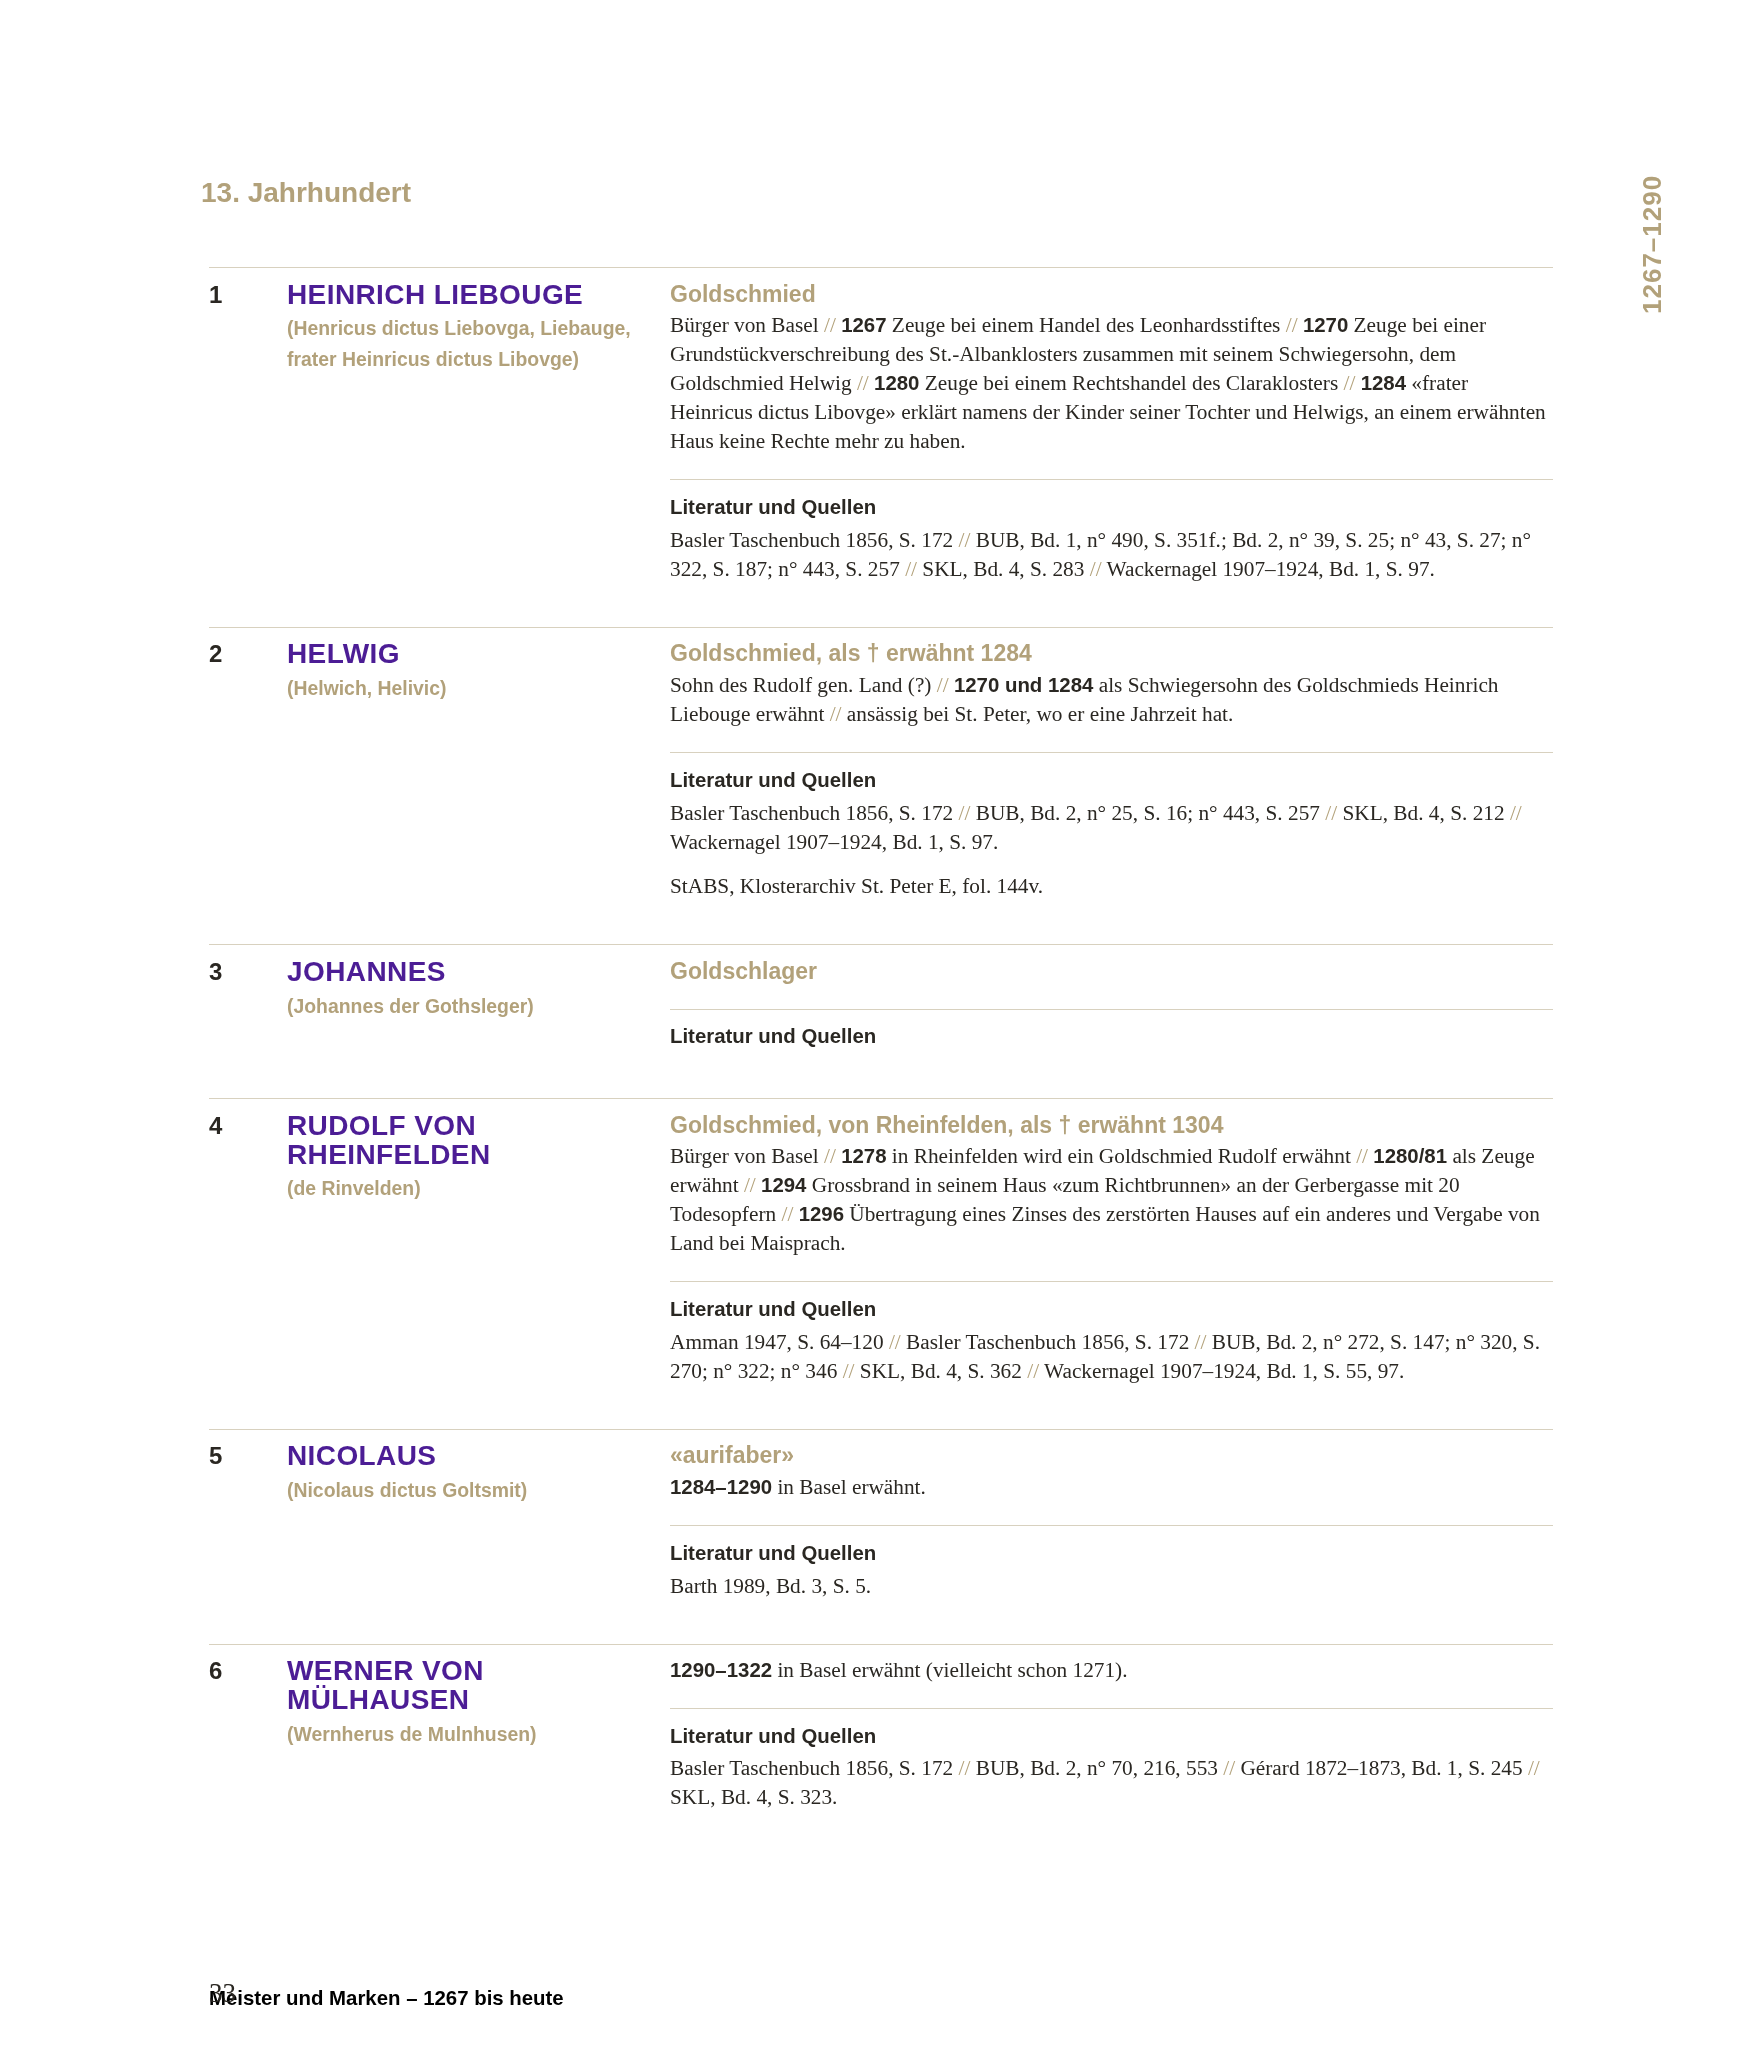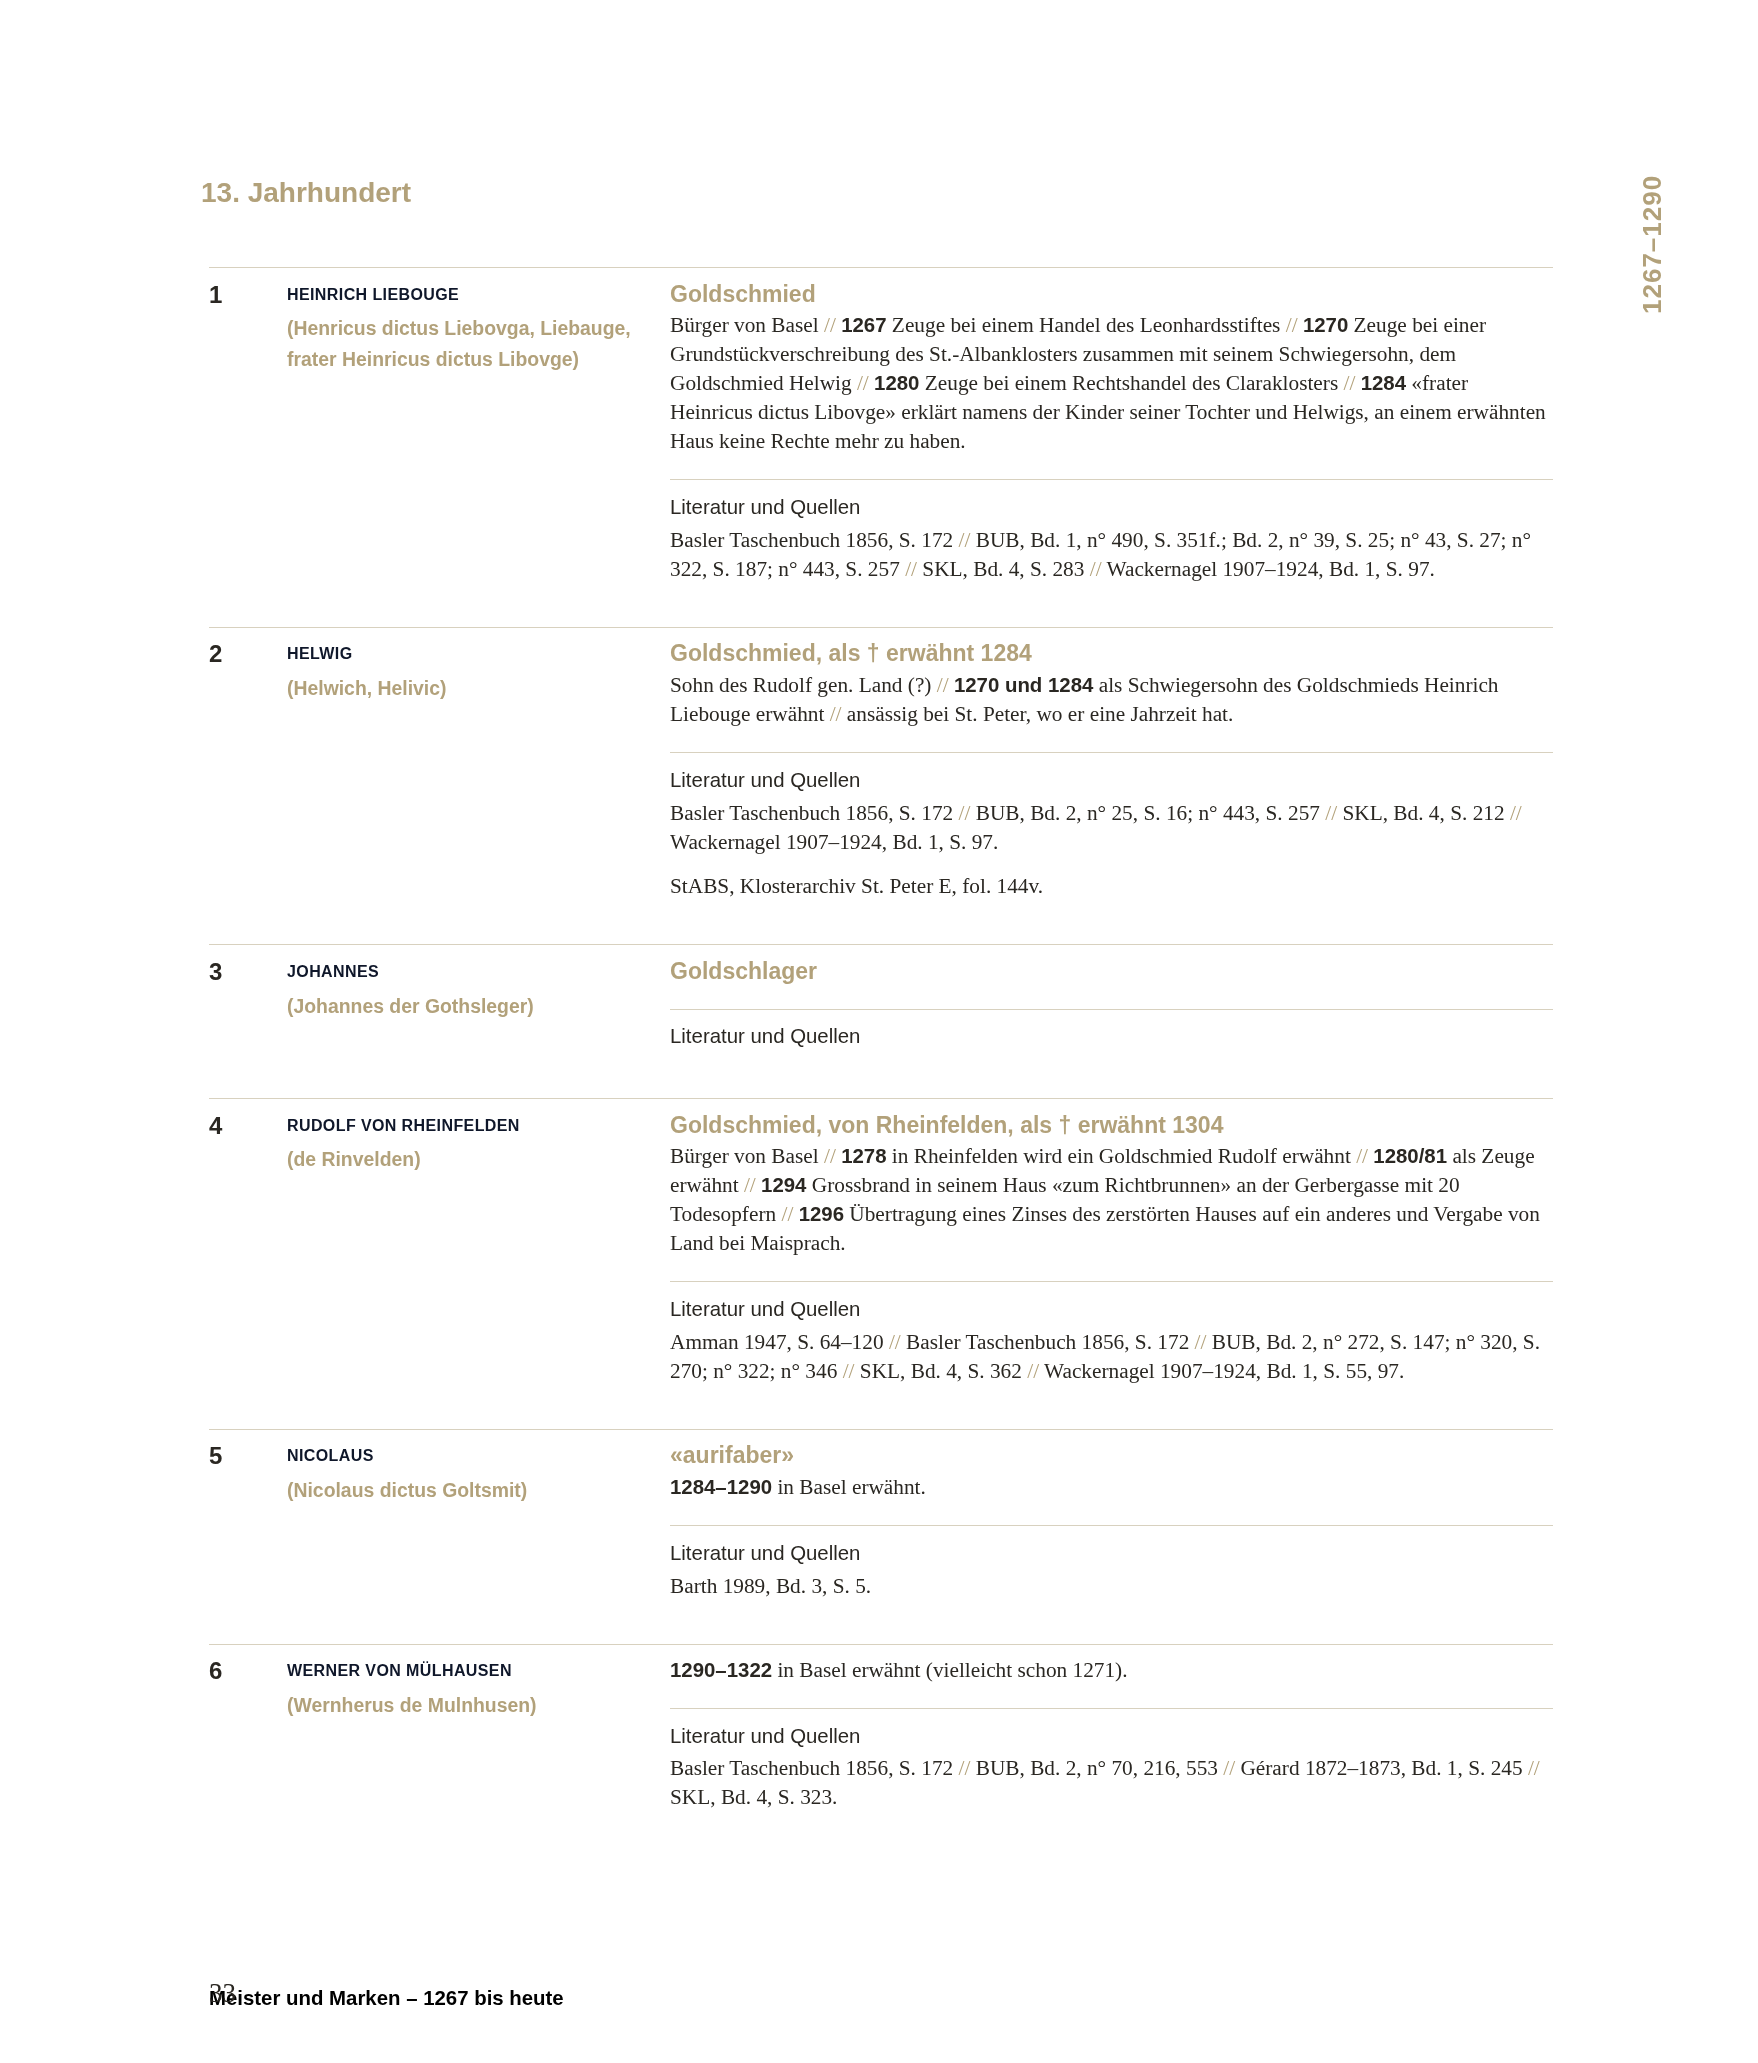--- a/index.html
+++ b/index.html
@@ -38,22 +38,22 @@
     border-top: 1.9px solid #d8d1bf;
     padding-top: 11.6px;
     margin-bottom: 43px;
   }
   .num {
     font-size: 24px; font-weight: bold;
     color: #2a2722; line-height: 29px;
   }
   .name-col { padding-right: 29px; }
   .name {
-    font-size: 16px; font-weight: bold;
-    color: #0f172a; line-height: 29px;
+    font-size: 28px; font-weight: bold;
+    color: #4c1d95; line-height: 29px;
     letter-spacing: 0.4px;
   }
   .alt {
     font-size: 19.4px; font-weight: bold;
     color: #b2a17a; line-height: 31px;
     margin-top: 4.9px;
   }
   .title {
     font-size: 23px; font-weight: bold;
     color: #b2a17a; line-height: 29px;
@@ -68,21 +68,21 @@
   .yr {
     font-family: "Liberation Sans", sans-serif;
     font-weight: bold; font-size: 20.4px;
   }
   .lit {
     border-top: 1.9px solid #d8d1bf;
     margin-top: 23px;
     padding-top: 15.5px;
   }
   .lit-heading {
-    font-size: 20.4px; font-weight: normal;
+    font-size: 20.4px; font-weight: bold;
     color: #2a2722;
     margin-bottom: 6.8px;
   }
   .lit-extra { margin-top: 15.5px; }
   .footer-title {
     position: absolute;
     left: 209px; top: 1987px;
     font-size: 20.4px; font-weight: bold;
     color: #000000;
   }

